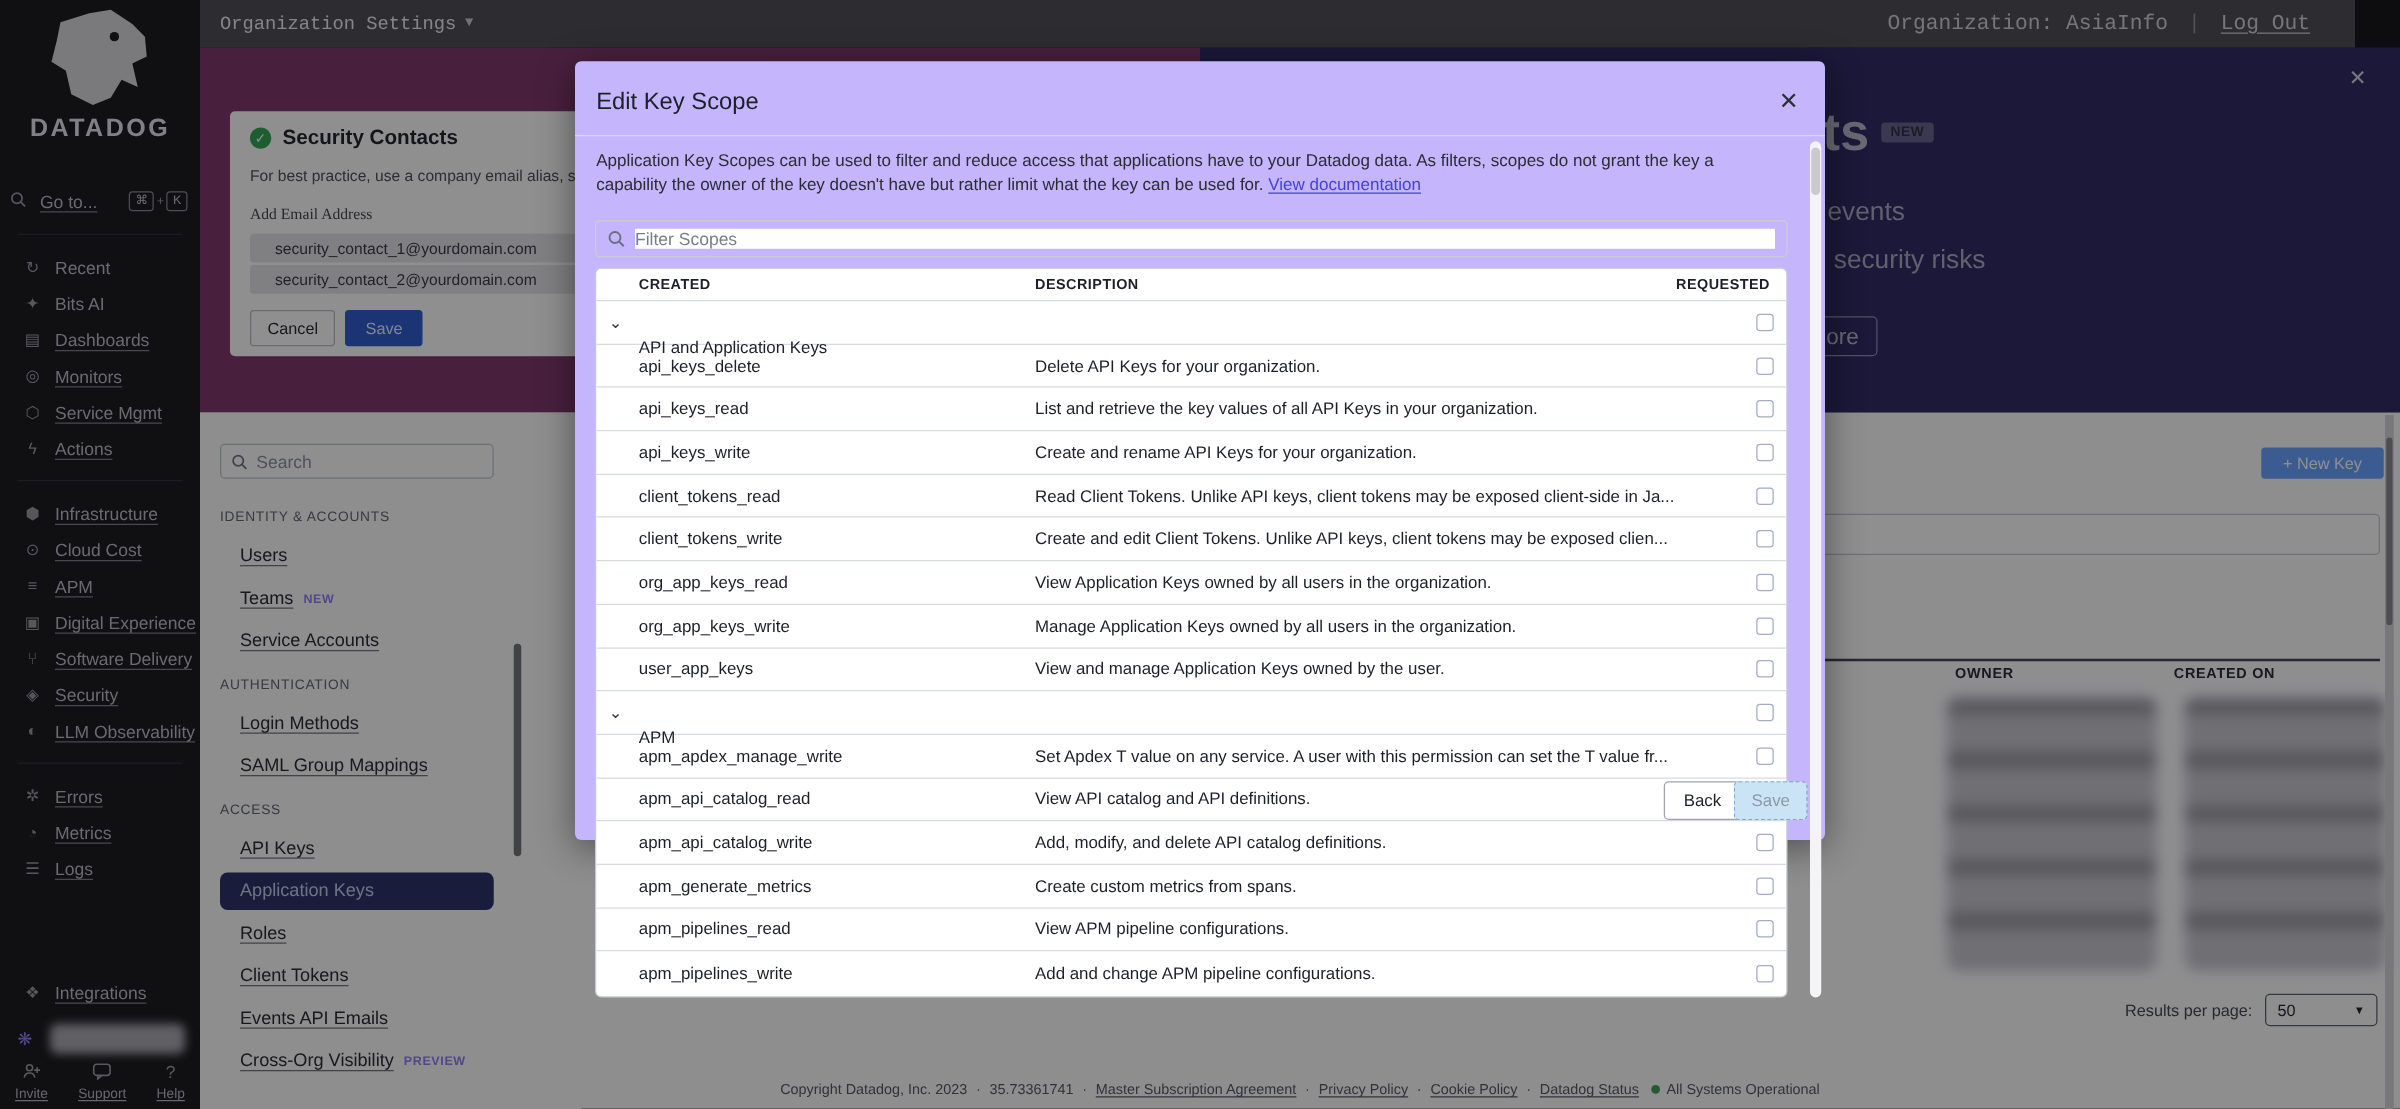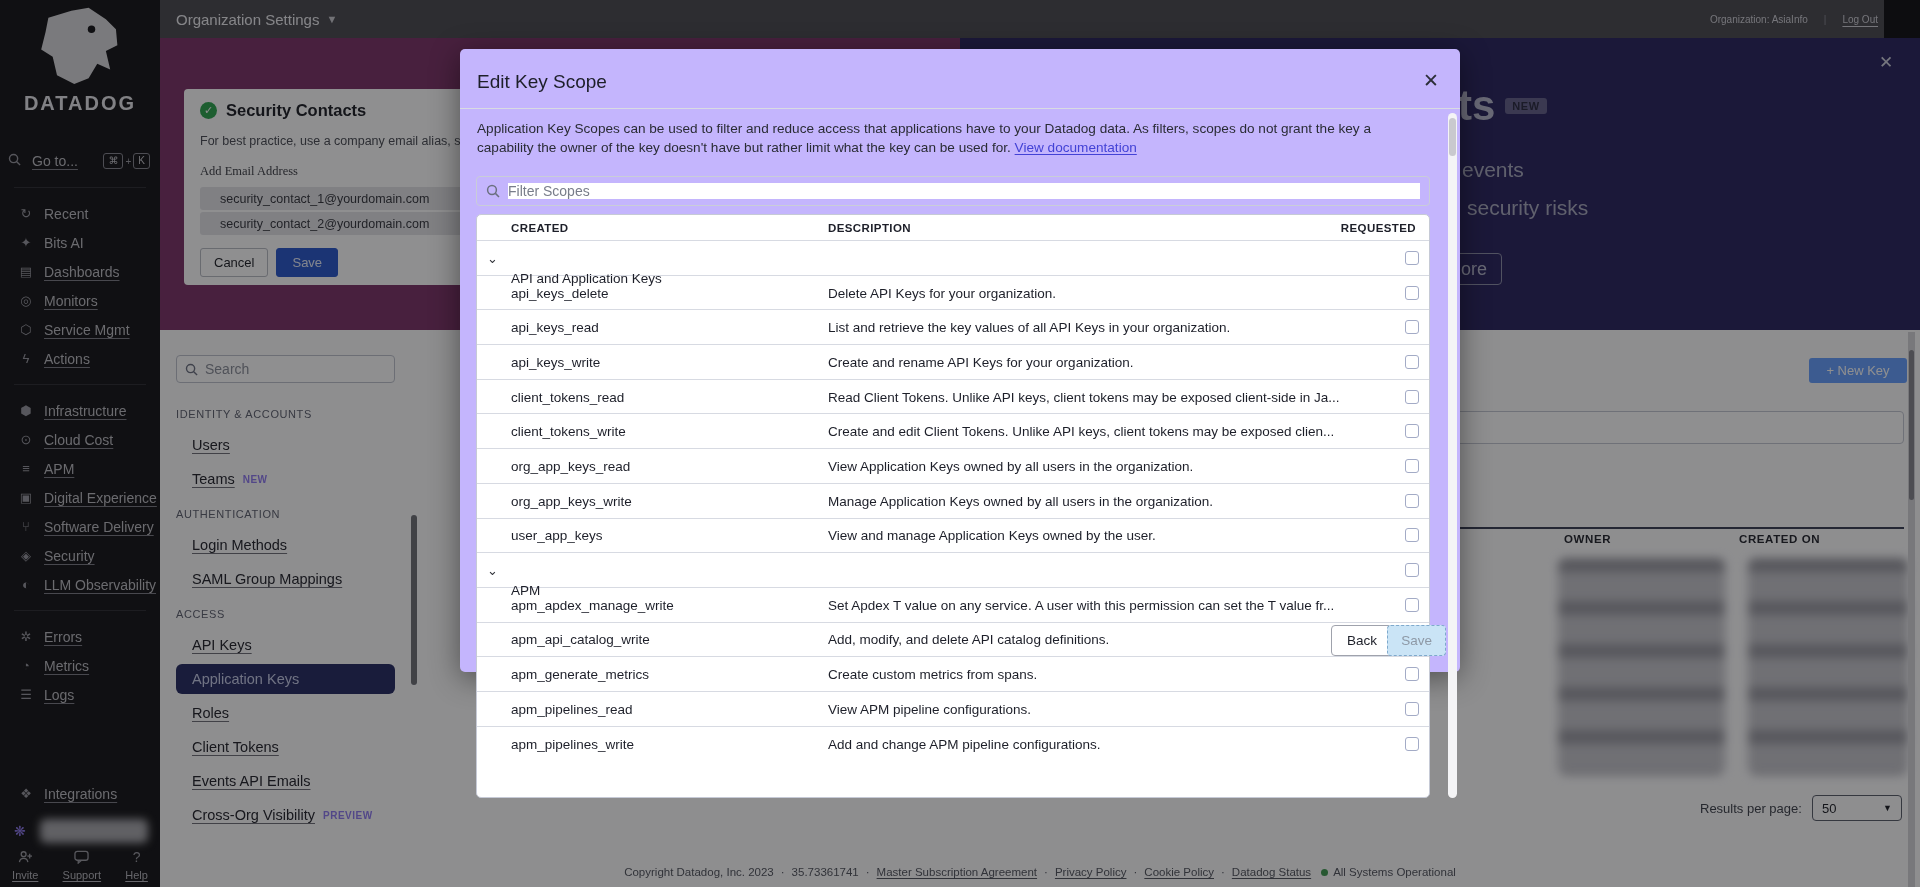--- a/index.html
+++ b/index.html
@@ -2,24 +2,24 @@
 <html><head>
 <meta charset="utf-8">
 <style>
   * { margin:0; padding:0; box-sizing:border-box; }
   html,body { width:1920px; height:887px; overflow:hidden; background:#101014;
     font-family:"Liberation Sans", sans-serif; }
   .screen { position:relative; width:1920px; height:887px; overflow:hidden; background:#101014; }
 
   
   .topbar { position:absolute; left:160px; top:0; width:1724px; height:38px; background:#4a4a50;
-    display:flex; align-items:center; justify-content:space-between; padding:0 6px 0 16px; z-index:5; }
+    display:flex; align-items:center; justify-content:space-between; padding:0 36px 0 16px; z-index:5;font-family:Liberation Mono, monospace; }
   .tb-title { color:#ececf0; font-size:15px; display:flex; align-items:center; gap:7px; }
   .tb-title .chev { font-size:11px; color:#c9c9cf; }
-  .tb-right { display:flex; align-items:center; gap:16px; color:#cfcfd6; font-size:10px; }
+  .tb-right { display:flex; align-items:center; gap:16px; color:#cfcfd6; font-size:17px; }
   .tb-right .sep { color:#8a8a92; }
   .tb-right .logout { text-decoration:underline; text-underline-offset:3px; cursor:pointer; }
 
   
   .sidebar { position:absolute; left:0; top:0; width:160px; height:887px; background:#151518; z-index:6; }
   .brand { position:absolute; left:0; top:4px; width:160px; text-align:center; }
   .brand svg { display:block; margin:2px auto 0; }
   .brand-name { color:#e6e6ea; font-size:20px; font-weight:bold; letter-spacing:2px; margin-top:2px; }
   .side-nav { position:absolute; left:0; top:146px; width:160px; }
   .goto-row { display:flex; align-items:center; height:30px; padding:0 10px 0 6px; }
@@ -235,20 +235,24 @@
     <div class="sn-sections">
         <div class="sn-title">IDENTITY &amp; ACCOUNTS</div>
         <div class="sn-item">
     <span class="si-label">Users</span>
 
   </div>
         <div class="sn-item">
     <span class="si-label">Teams</span>
     <span class="si-badge">NEW</span>
   </div>
+        <div class="sn-item">
+    <span class="si-label">Service Accounts</span>
+
+  </div>
         <div class="sn-title">AUTHENTICATION</div>
         <div class="sn-item">
     <span class="si-label">Login Methods</span>
 
   </div>
         <div class="sn-item">
     <span class="si-label">SAML Group Mappings</span>
 
   </div>
         <div class="sn-title">ACCESS</div>
@@ -495,20 +499,25 @@
     <span class="chevd">⌄</span>
     <span class="gname">APM</span>
     <span class="cbx"></span>
   </div>
           <div class="srow">
     <span class="sname">apm_apdex_manage_write</span>
     <span class="sdesc">Set Apdex T value on any service. A user with this permission can set the T value fr...</span>
     <span class="cbx"></span>
   </div>
           <div class="srow">
+    <span class="sname">apm_api_catalog_read</span>
+    <span class="sdesc">View API catalog and API definitions.</span>
+    <span class="cbx"></span>
+  </div>
+          <div class="srow">
     <span class="sname">apm_api_catalog_write</span>
     <span class="sdesc">Add, modify, and delete API catalog definitions.</span>
     <span class="cbx"></span>
   </div>
           <div class="srow">
     <span class="sname">apm_generate_metrics</span>
     <span class="sdesc">Create custom metrics from spans.</span>
     <span class="cbx"></span>
   </div>
           <div class="srow">

